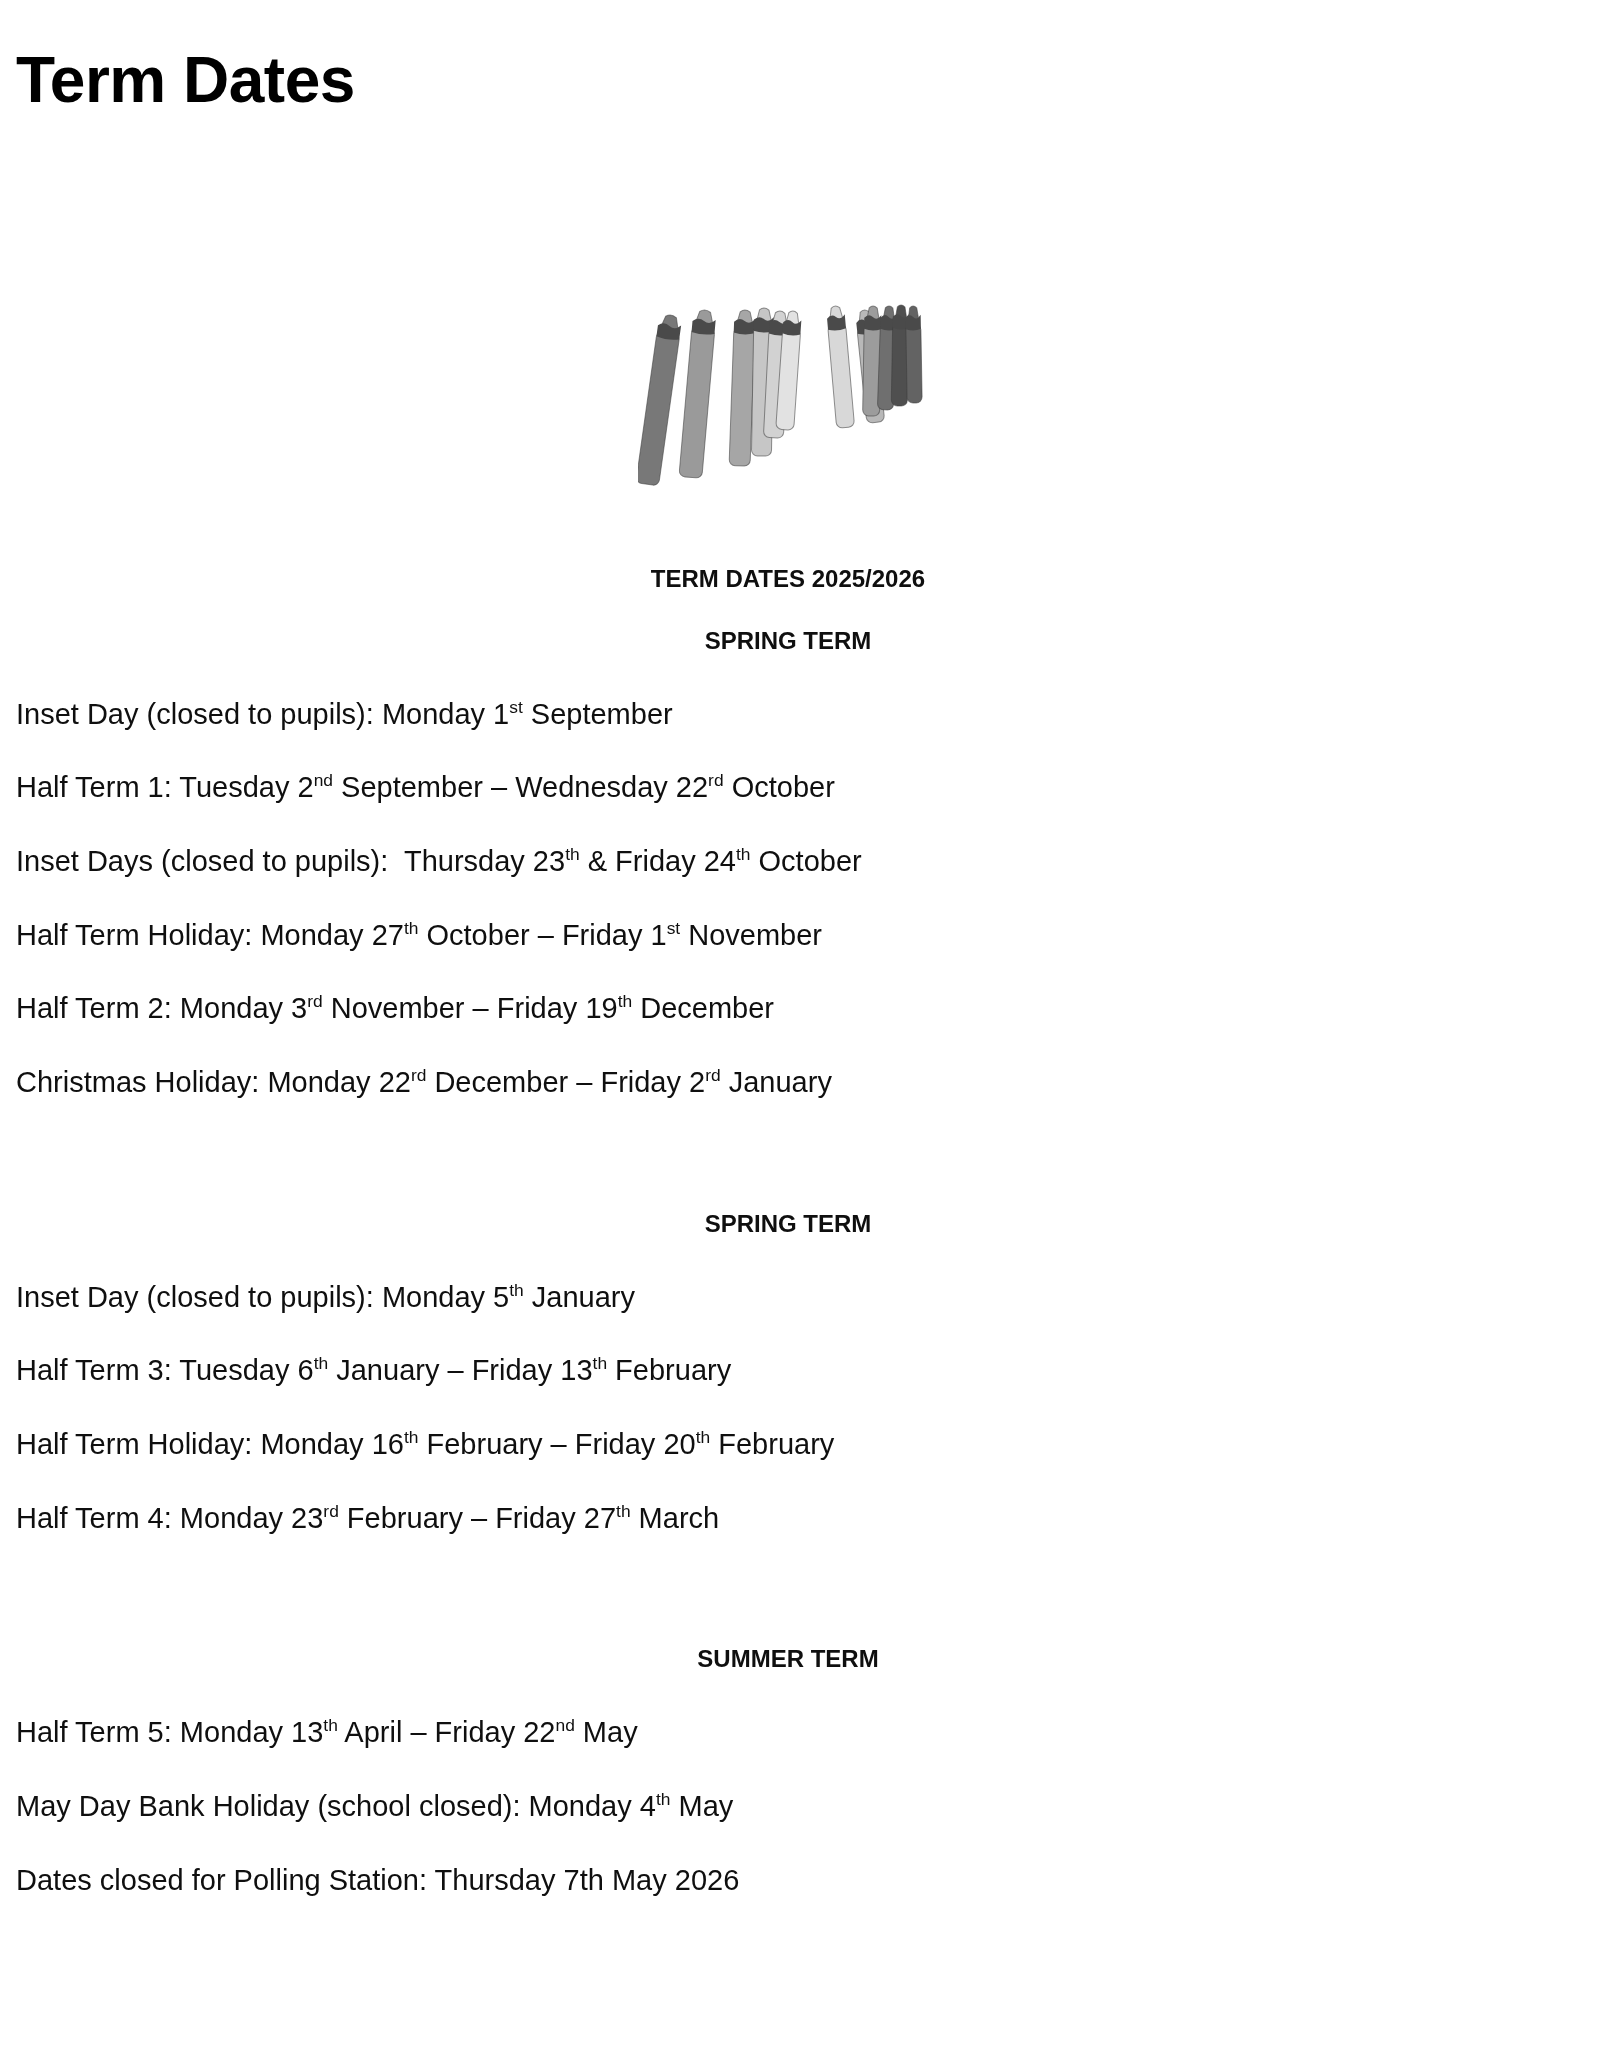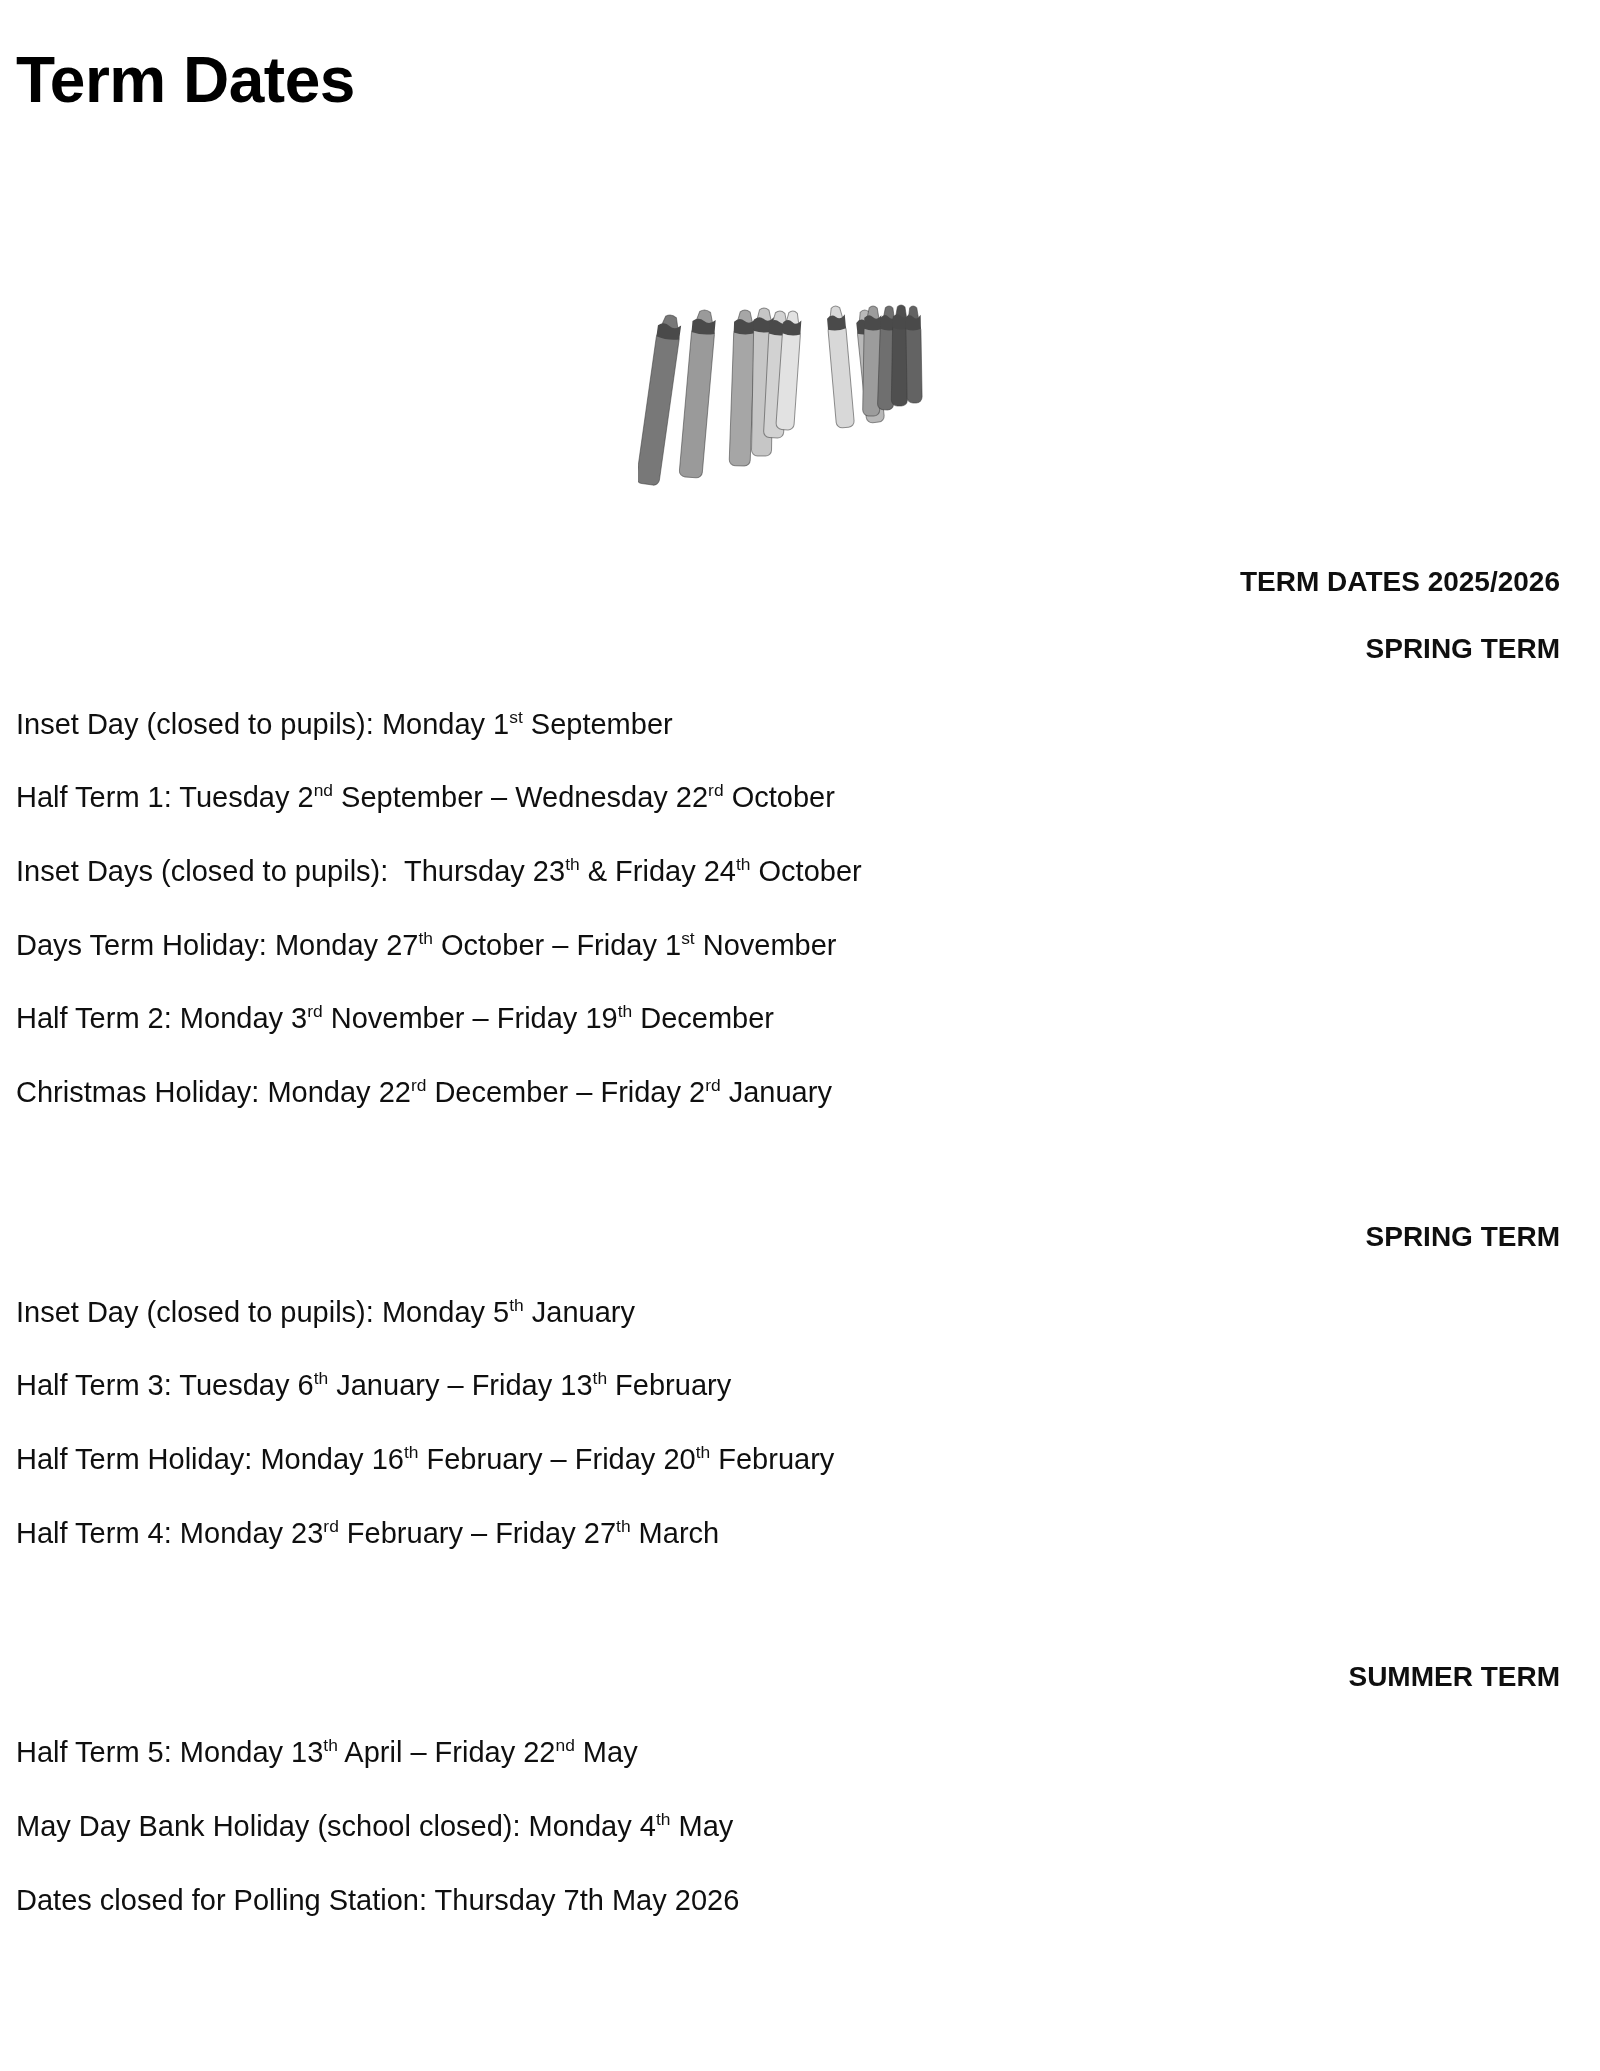--- a/index.html
+++ b/index.html
@@ -20,22 +20,22 @@
     letter-spacing: -0.5px;
   }
 
   figure.crayons-figure {
     width: 300px;
     margin: 170px auto 0 auto;
     text-align: center;
   }
 
   h2.doc-heading {
-    text-align: right;
-    font-size: 28px;
+    text-align: center;
+    font-size: 24px;
     font-weight: 700;
     line-height: 1.25;
     color: #0f0f0f;
   }
   h2.main-heading { margin-top: 62px; }
   h2.section-heading { margin: 107px 0 40px 0; }
   #sections > h2.section-heading:first-child { margin-top: 32px; }
 
   p.entry {
     font-size: 29px;
@@ -124,21 +124,21 @@
       </svg>
   </figure>
 
   <h2 class="doc-heading main-heading">TERM DATES 2025/2026</h2>
 
   <div id="sections">
       <h2 class="doc-heading section-heading">SPRING TERM</h2>
       <p class="entry"><strong>Inset Day (closed to pupils):</strong><span class="dates"> Monday 1<sup>st</sup> September</span></p>
       <p class="entry"><strong>Half Term 1:</strong><span class="dates"> Tuesday 2<sup>nd</sup> September – Wednesday 22<sup>rd</sup> October</span></p>
       <p class="entry"><strong>Inset Days (closed to pupils):</strong><span class="dates">  Thursday 23<sup>th</sup> &amp; Friday 24<sup>th</sup> October</span></p>
-      <p class="entry"><strong>Days Term Holiday</strong><span class="dates">: Monday 27<sup>th</sup> October – Friday 1<sup>st</sup> November</span></p>
+      <p class="entry"><strong>Half Term Holiday</strong><span class="dates">: Monday 27<sup>th</sup> October – Friday 1<sup>st</sup> November</span></p>
       <p class="entry"><strong>Half Term 2:</strong><span class="dates"> Monday 3<sup>rd</sup> November – Friday 19<sup>th</sup> December</span></p>
       <p class="entry"><strong>Christmas Holiday:</strong><span class="dates"> Monday 22<sup>rd</sup> December – Friday 2<sup>rd</sup> January</span></p>
       <h2 class="doc-heading section-heading">SPRING TERM</h2>
       <p class="entry"><strong>Inset Day (closed to pupils):</strong><span class="dates"> Monday 5<sup>th</sup> January</span></p>
       <p class="entry"><strong>Half Term 3:</strong><span class="dates"> Tuesday 6<sup>th</sup> January – Friday 13<sup>th</sup> February</span></p>
       <p class="entry"><strong>Half Term Holiday:</strong><span class="dates"> Monday 16<sup>th</sup> February – Friday 20<sup>th</sup> February</span></p>
       <p class="entry"><strong>Half Term 4:</strong><span class="dates"> Monday 23<sup>rd</sup> February – Friday 27<sup>th</sup> March</span></p>
       <h2 class="doc-heading section-heading">SUMMER TERM</h2>
       <p class="entry"><strong>Half Term 5:</strong><span class="dates"> Monday 13<sup>th</sup> April – Friday 22<sup>nd</sup> May</span></p>
       <p class="entry"><strong>May Day Bank Holiday (school closed):</strong><span class="dates"> Monday 4<sup>th</sup> May</span></p>

